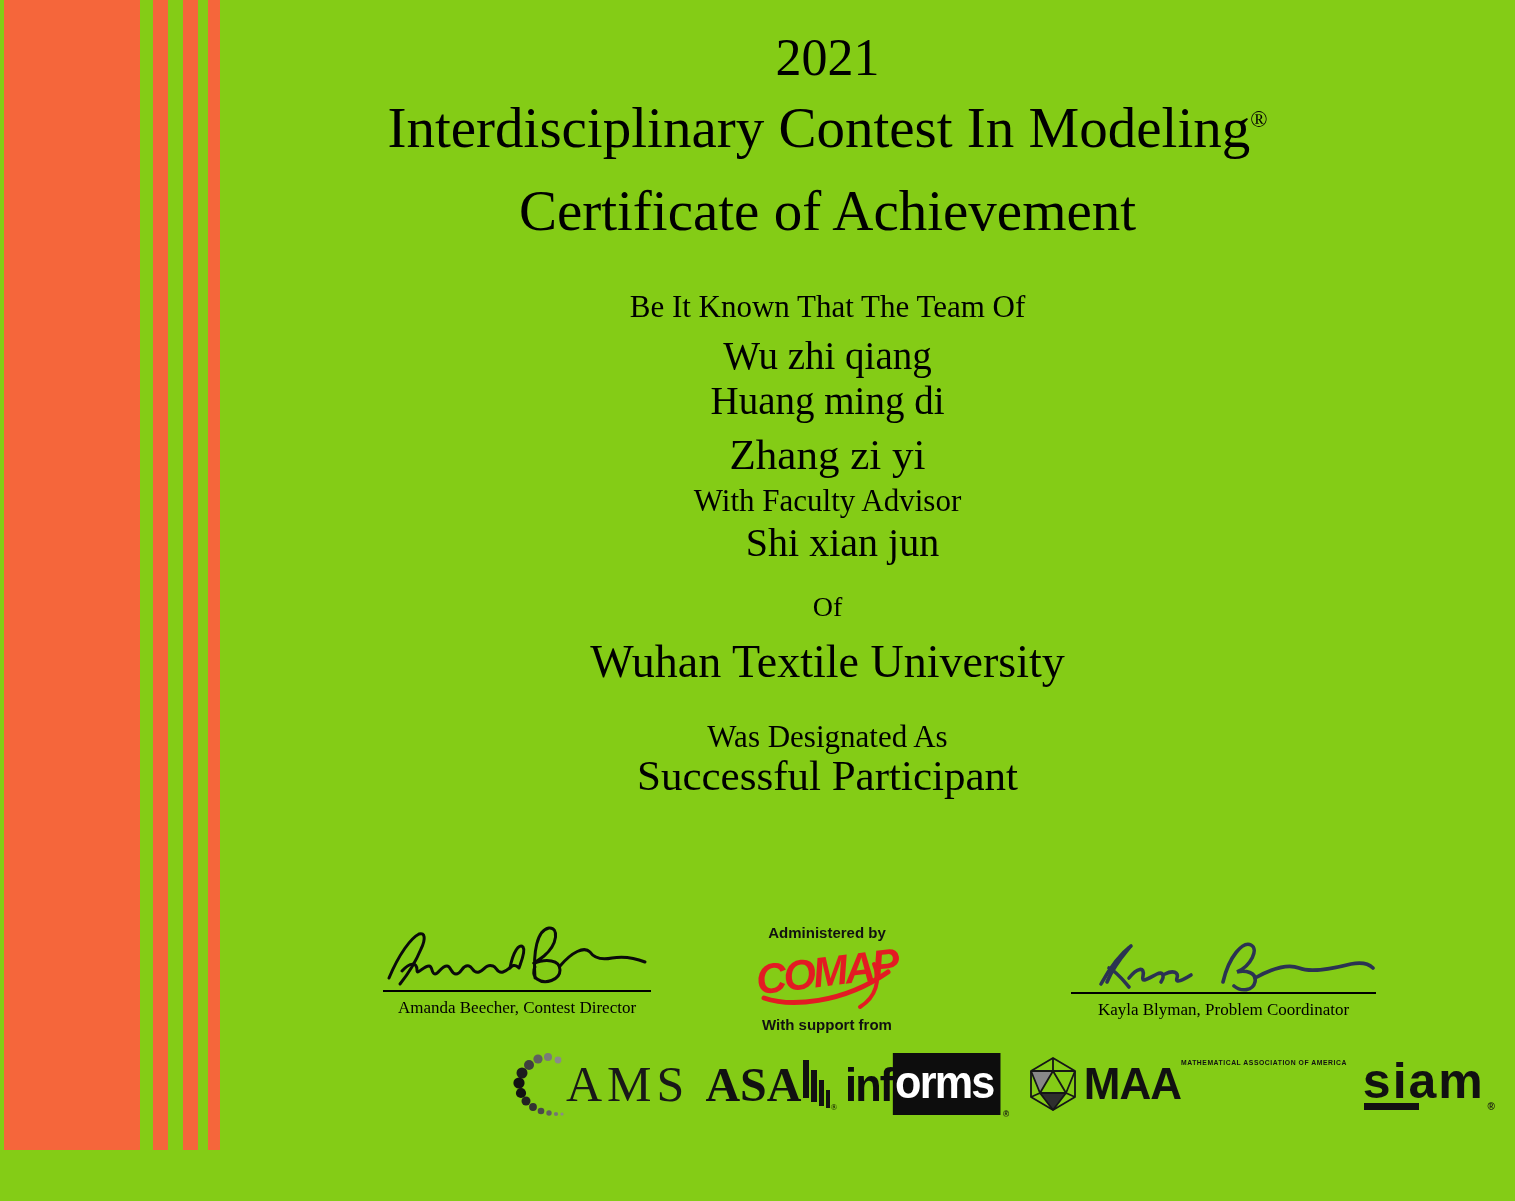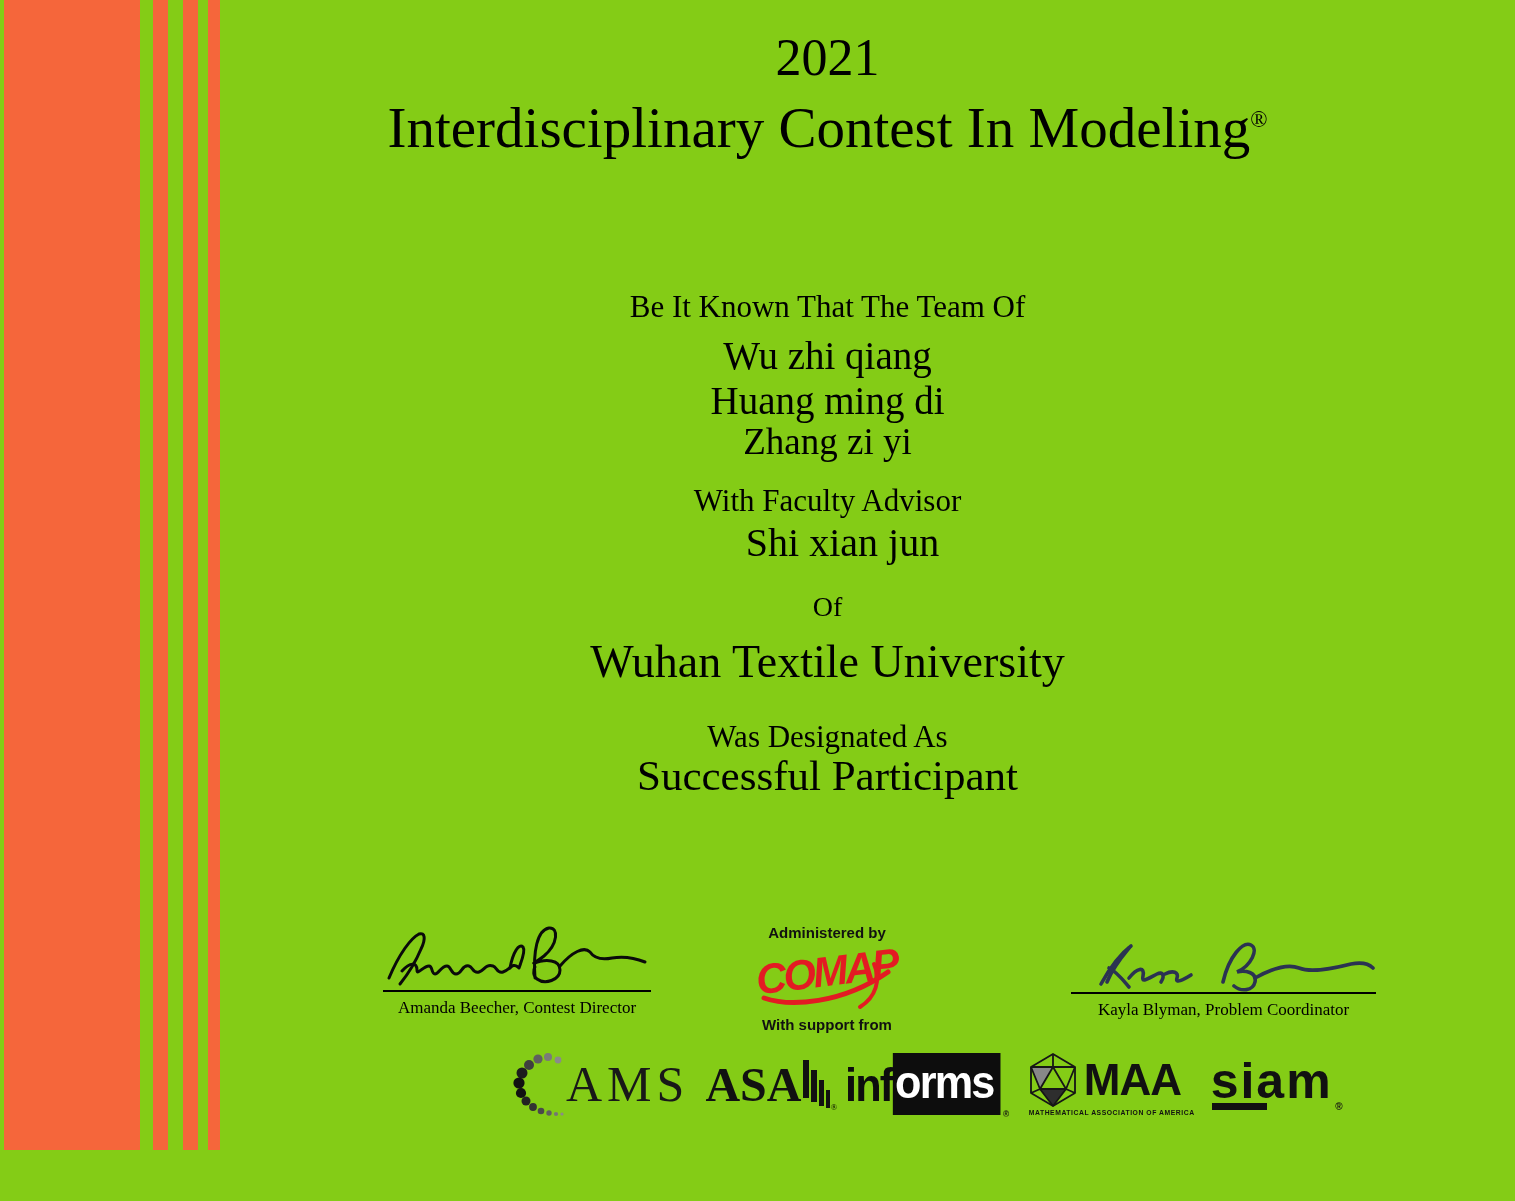--- a/index.html
+++ b/index.html
@@ -35,21 +35,21 @@
   .ams-text { font-size:50px; letter-spacing:5px; margin-left:2px; color:#181818; }
   .asa { margin-right:12px; position:relative; }
   .asa-text { font-size:48px; font-weight:bold; letter-spacing:0px; color:#111; }
   .asa .tiny-reg { position:absolute; right:-4px; bottom:0px; font-size:9px; }
   .informs { margin-right:14px; font-family:"Liberation Sans", sans-serif; font-weight:bold;
              transform:scaleX(.92); transform-origin:left center; position:relative; }
   .informs .inf { font-size:47px; letter-spacing:-2px; color:#0d0d0d; line-height:1; }
   .informs .ibox { background:#0d0d0d; color:#fff; font-size:47px; letter-spacing:-2px;
                    line-height:1; padding:5px 8px 10px 2px; margin-left:1px; }
   .informs .tiny-reg { position:absolute; right:-9px; bottom:-4px; font-size:9px; color:#111; }
-  .maa { margin-right:16px; flex-direction:column; align-items:flex-start; }
+  .maa { margin-right:16px; flex-direction:row; align-items:flex-start; }
   .maa-row { display:flex; align-items:center; gap:7px; }
   .maa-label { font-family:"Liberation Sans", sans-serif; font-weight:bold; font-size:44px;
                letter-spacing:-1px; color:#111; line-height:1; }
   .maa-caption { font-family:"Liberation Sans", sans-serif; font-weight:bold; font-size:6.8px;
                  letter-spacing:0.55px; color:#111; margin-top:2px; }
   .siam { position:relative; font-family:"Liberation Sans", sans-serif; font-weight:bold;
           font-size:50px; letter-spacing:2px; color:#111; line-height:1; padding-bottom:6px; }
   .siam-underline { position:absolute; left:1px; bottom:2px; width:55px; height:7px; background:#111; }
   .siam .tiny-reg { position:absolute; right:-12px; bottom:0px; font-size:10px; }
 </style>
@@ -58,25 +58,26 @@
 
 <div class="page">
 
   <div class="band"></div>
   <div class="stripe stripe1"></div>
   <div class="stripe stripe2"></div>
   <div class="stripe stripe3"></div>
 
   <div class="tline" style="top:30px;  font-size:52px;">2021</div>
   <div class="tline" style="top:97px;  font-size:57px;"><span>Interdisciplinary Contest In Modeling</span><sup class="reg-sup">®</sup></div>
+  <div class="tline" style="top:180px; font-size:57px;">Certificate of Achievement</div>
 
   <div class="tline" style="top:290px; font-size:31px;">Be It Known That The Team Of</div>
   <div class="tline" style="top:335px; font-size:39px;">Wu zhi qiang</div>
   <div class="tline" style="top:380px; font-size:39px;">Huang ming di</div>
-  <div class="tline" style="top:422px; font-size:37px;">Zhang zi yi</div>
+  <div class="tline" style="top:432px; font-size:43px;">Zhang zi yi</div>
 
   <div class="tline" style="top:484px; font-size:31px;">With Faculty Advisor</div>
   <div class="tline" style="top:521px; font-size:40px;margin-left:15px;">Shi xian jun</div>
 
   <div class="tline" style="top:592px; font-size:28px;">Of</div>
   <div class="tline" style="top:637px; font-size:46px;">Wuhan Textile University</div>
 
   <div class="tline" style="top:720px; font-size:31px;">Was Designated As</div>
   <div class="tline" style="top:753px; font-size:43px;">Successful Participant</div>
 

